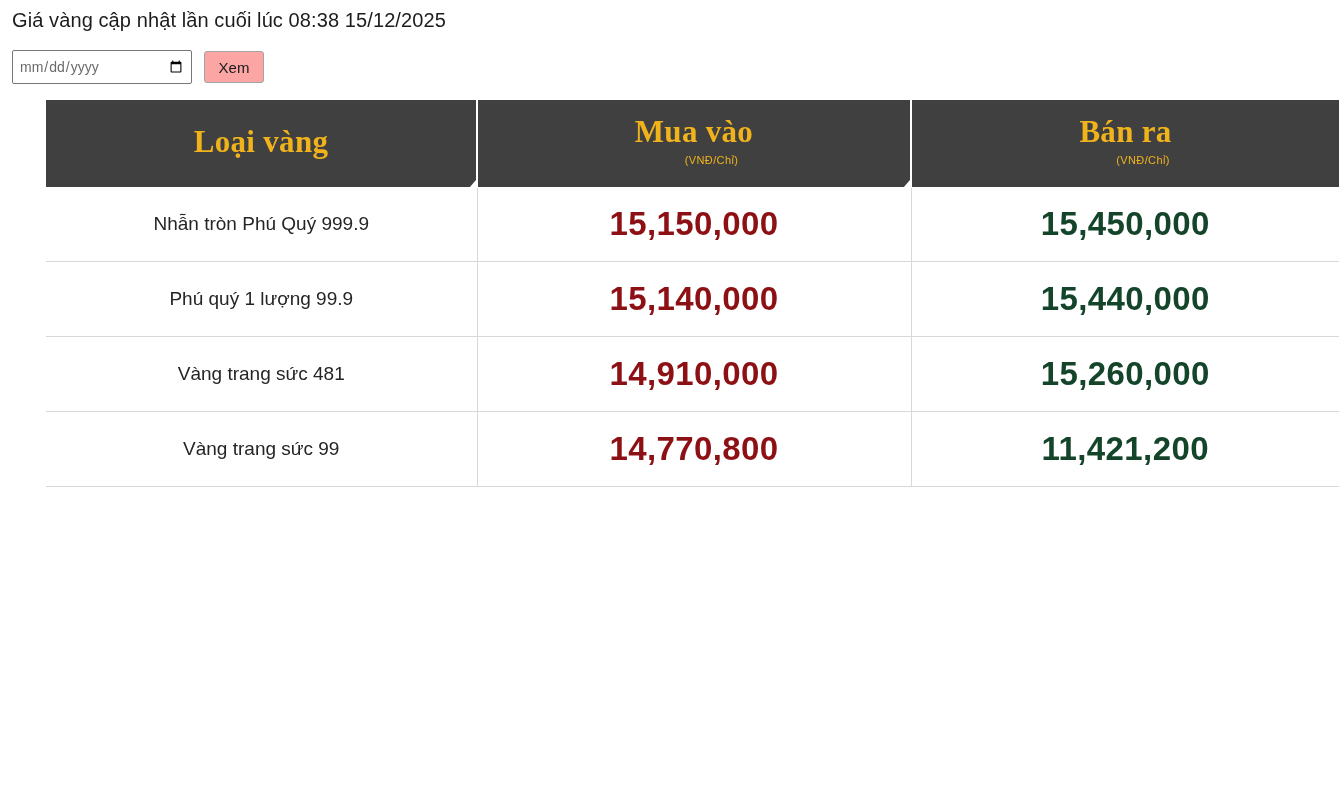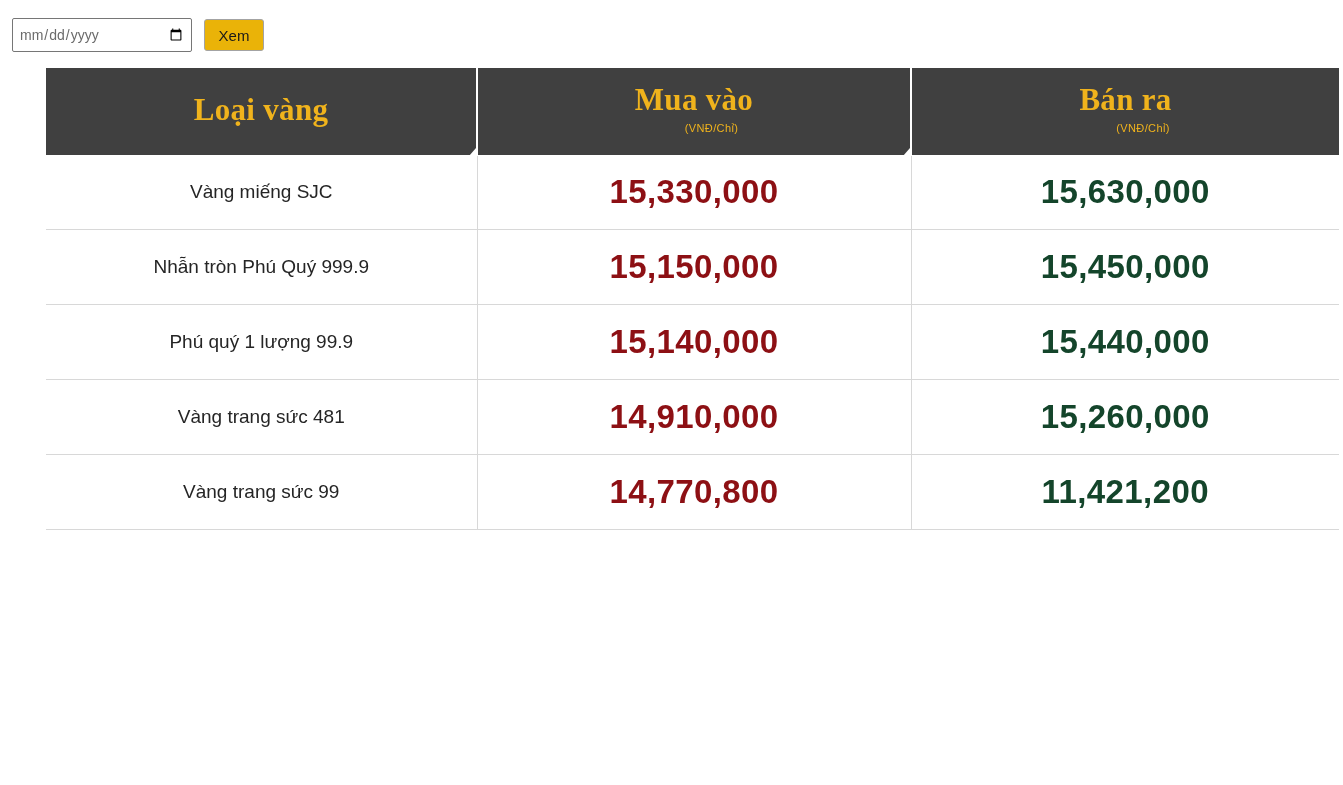--- a/index.html
+++ b/index.html
@@ -47,21 +47,21 @@
     font-family: "Liberation Sans", sans-serif;
     font-size: 14px;
     color: #6b6b6b;
     padding: 0 6px;
   }
 
   .view-button {
     height: 32px;
     min-width: 60px;
     padding: 0 12px;
-    background: #eab308;
+    background: #fca5a5;
     border: 1px solid #a3a3a3;
     border-radius: 3px;
     font-family: "Liberation Sans", sans-serif;
     font-size: 15px;
     color: #1a1a1a;
     cursor: pointer;
   }
 
   .table-wrap {
     margin: 16px 12px 0 46px;
@@ -144,20 +144,21 @@
     font-weight: bold;
     color: #14452b;
     letter-spacing: 0.4px;
   }
 </style>
 </head>
 <body>
 
 <div class="page">
 
+  <div class="update-line">Giá vàng cập nhật lần cuối lúc 08:38 15/12/2025</div>
 
   <div class="controls">
     <input class="date-input" type="date" placeholder="dd/mm/yyyy" style="">
     <button class="view-button">Xem</button>
   </div>
 
   <div class="table-wrap">
     <table class="gold-table">
       <thead>
         <tr>
@@ -171,25 +172,20 @@
             <span class="notch right"></span>
           </th>
           <th class="col-sell">
             <div class="th-main">Bán ra</div>
             <div class="th-sub">(VNĐ/Chỉ)</div>
           </th>
         </tr>
       </thead>
       <tbody>
         <tr>
-          <td class="col-name">Vàng miếng SJC</td>
-          <td class="col-buy">15,330,000</td>
-          <td class="col-sell">15,630,000</td>
-        </tr>
-        <tr>
           <td class="col-name">Nhẫn tròn Phú Quý 999.9</td>
           <td class="col-buy">15,150,000</td>
           <td class="col-sell">15,450,000</td>
         </tr>
         <tr>
           <td class="col-name">Phú quý 1 lượng 99.9</td>
           <td class="col-buy">15,140,000</td>
           <td class="col-sell">15,440,000</td>
         </tr>
         <tr>

